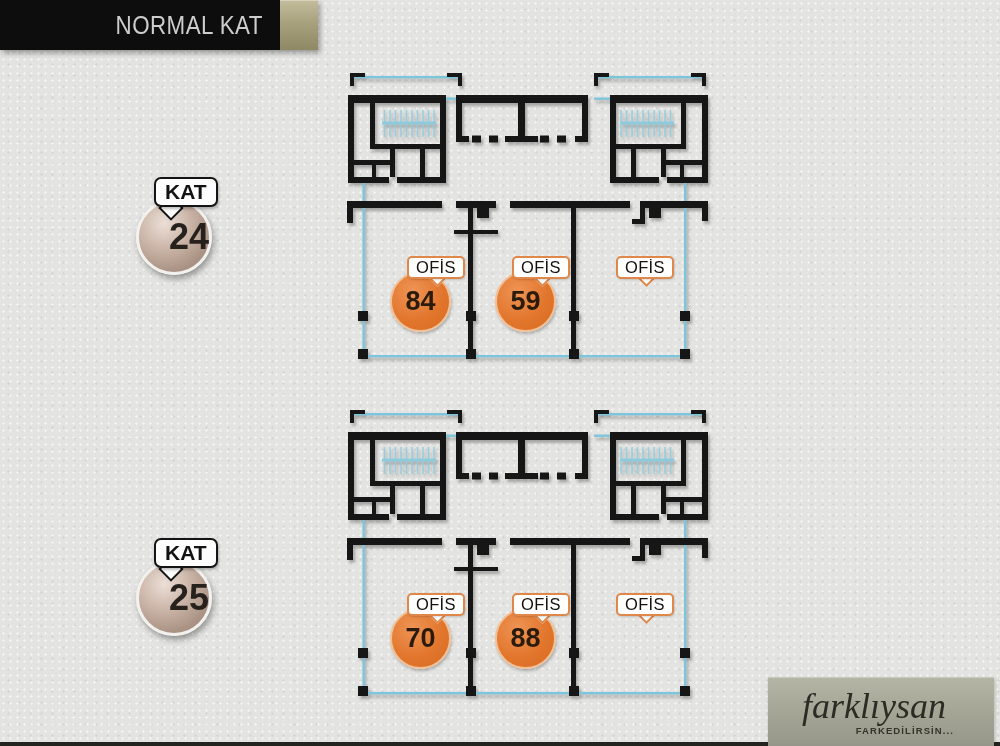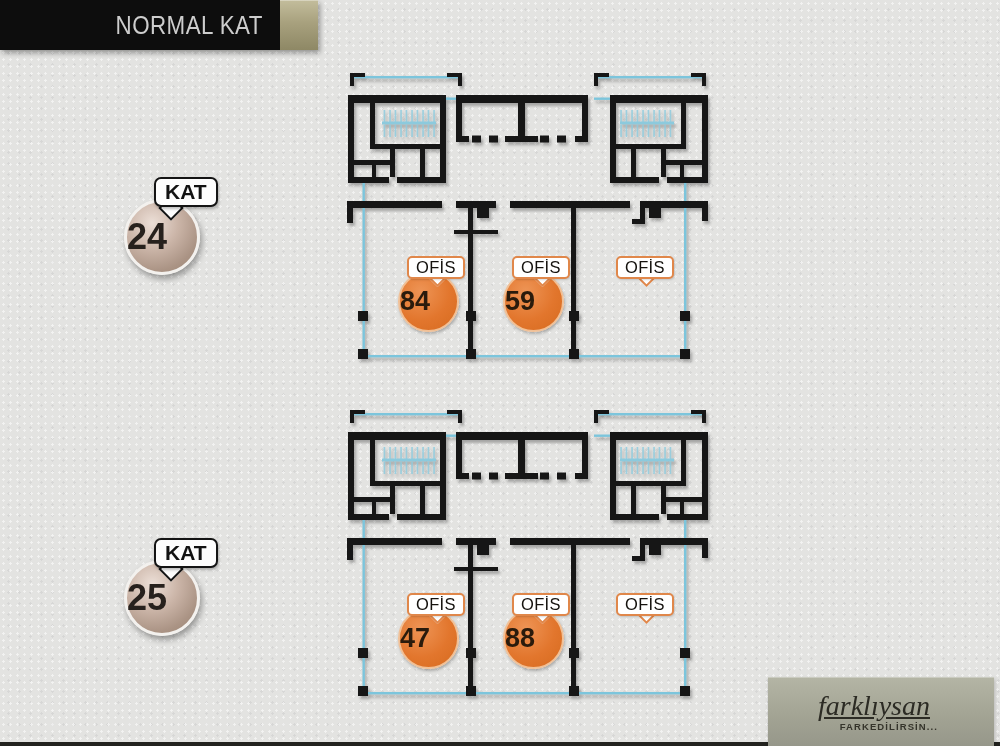--- a/index.html
+++ b/index.html
@@ -16,57 +16,57 @@
   .header{position:absolute;left:0;top:0;width:318px;height:50px;background:#0d0d0d;
     display:flex;align-items:center;box-shadow:2px 3px 5px rgba(0,0,0,.35);}
   .header-title{flex:1;text-align:right;padding-right:20px;color:#cdcdcd;font-size:26px;
     letter-spacing:.5px;transform:scaleX(.86);transform-origin:right center;white-space:nowrap;}
   .header-chip{width:38px;height:50px;
     background:linear-gradient(180deg,#c3bd9c 0%,#a8a17e 45%,#8e8865 100%);
     box-shadow:inset 0 1px 0 rgba(255,255,255,.35);}
 
   
   .kat-badge{position:absolute;width:92px;height:96px;cursor:pointer;}
-  .kat-circle{position:absolute;left:0;top:22px;width:70px;height:70px;border-radius:50%;
+  .kat-circle{position:absolute;left:12px;top:22px;width:70px;height:70px;border-radius:50%;
     background:radial-gradient(circle at 36% 30%,#ecdfd7 0%,#ccb6a9 38%,#ab9485 72%,#98816f 100%);
     border:3px solid #f3f1ee;box-shadow:2px 4px 6px rgba(0,0,0,.35);
-    display:flex;align-items:center;justify-content:flex-start;}
+    display:flex;align-items:center;justify-content:flex-end;}
   .kat-circle b{font-size:36px;color:#27211d;}
   .kat-tail{position:absolute;left:38px;top:22px;width:14px;height:14px;background:#fdfdfd;
     border:2.5px solid #141414;transform:rotate(45deg);}
   .kat-label{position:absolute;left:30px;top:0;background:#fdfdfd;border:2.5px solid #141414;
     border-radius:7px;padding:1px 9px;font-weight:bold;font-size:21px;color:#121212;
     box-shadow:1px 2px 3px rgba(0,0,0,.25);}
 
   
   .plan-wrap{position:absolute;width:368px;height:302px;}
   .plan-svg{position:absolute;left:0;top:0;filter:drop-shadow(2px 3px 1.5px rgba(0,0,0,.28));}
 
   
   .ofis-badge{position:absolute;width:82px;height:74px;cursor:pointer;}
-  .ofis-circle{position:absolute;left:8px;top:15px;width:57px;height:57px;border-radius:50%;
+  .ofis-circle{position:absolute;left:0;top:15px;width:57px;height:57px;border-radius:50%;
     background:radial-gradient(circle at 36% 32%,#ee9455 0%,#e2762d 55%,#d66a1e 100%);
     border:2px solid #f1c096;box-shadow:1px 2px 3px rgba(0,0,0,.25);
-    display:flex;align-items:center;justify-content:flex-start;}
+    display:flex;align-items:center;justify-content:center;}
   .ofis-circle b{font-size:27px;color:#2a1b0c;}
   .ofis-tail{position:absolute;left:40px;top:13px;width:11px;height:11px;background:#fff;
     border:2px solid #e0874a;transform:rotate(45deg);}
   .ofis-label{position:absolute;left:17px;top:0;background:#fff;border:2px solid #e0874a;
     border-radius:5px;padding:0 7px;font-weight:normal;font-size:16.5px;color:#15120e;
     letter-spacing:.3px;box-shadow:1px 1px 2px rgba(0,0,0,.15);}
 
   
   .logo-box{position:absolute;left:768px;top:677px;width:226px;height:69px;
     background:linear-gradient(180deg,#b4b5a5 0%,#a3a494 55%,#96978a 100%);
     display:flex;flex-direction:column;align-items:center;justify-content:center;
     box-shadow:inset 0 1px 0 rgba(255,255,255,.3), 1px 2px 4px rgba(0,0,0,.2);}
-  .logo-name{font-family:"Liberation Serif",serif;font-style:italic;font-size:28px;
-    color:#2c2b24;line-height:1;margin-left:-14px;text-decoration:underline;}
+  .logo-name{font-family:"Liberation Serif",serif;font-style:italic;font-size:36px;
+    color:#2c2b24;line-height:1;margin-left:-14px;}
   .logo-tagline{font-size:9.5px;font-weight:bold;letter-spacing:1.1px;color:#35342b;
-    align-self:flex-end;margin-right:56px;margin-top:1px;}
+    align-self:flex-end;margin-right:40px;margin-top:1px;}
 
   .bottom-strip{position:absolute;left:0;top:742px;width:1000px;height:4px;background:#23231f;}
 </style>
 </head>
 <body>
 
 <div class="stage">
 
   <div class="header">
     <span class="header-title">NORMAL KAT</span>
@@ -288,21 +288,21 @@
         <rect x="336" y="245" width="10" height="10"></rect>
         <rect x="14" y="283" width="10" height="10"></rect>
         <rect x="122" y="283" width="10" height="10"></rect>
         <rect x="225" y="283" width="10" height="10"></rect>
         <rect x="336" y="283" width="10" height="10"></rect>
       </g>
     </svg>
 
     <div class="ofis-badge" style="left:46px;top:190px;">
       <span class="ofis-circle">
-          <b>47</b>
+          <b>70</b>
         </span>
       <span class="ofis-tail"></span>
       <span class="ofis-label">OFİS</span>
     </div>
     <div class="ofis-badge" style="left:151px;top:190px;">
       <span class="ofis-circle">
           <b>88</b>
         </span>
       <span class="ofis-tail"></span>
       <span class="ofis-label">OFİS</span>

